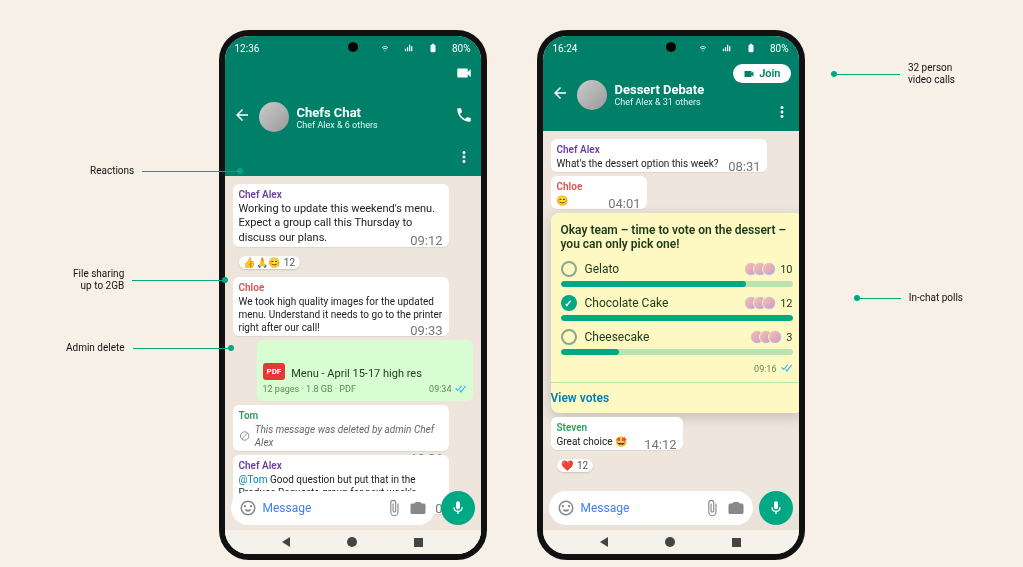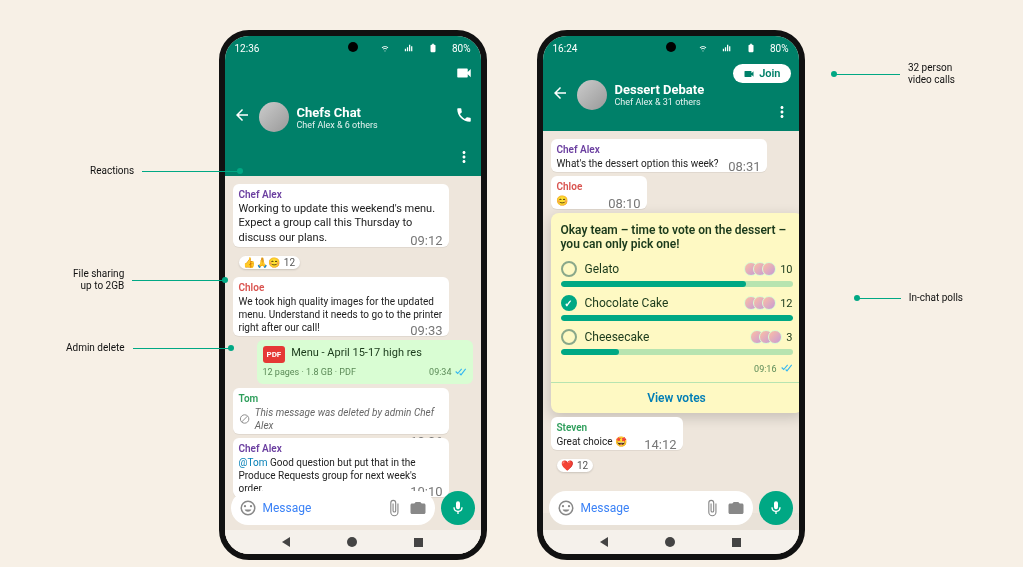--- a/index.html
+++ b/index.html
@@ -109,21 +109,21 @@
     margin-left: 6px;
   }
   .file-card {
     background: #d9fdd3;
     border-radius: 6px;
     padding: 6px;
     margin: 4px 0 4px auto;
     width: 90%;
     font-size: 11px;
   }
-  .file-row { display: flex; align-items: flex-start; gap: 6px; }
+  .file-row { display: flex; align-items: flex-end; gap: 6px; margin-top: 17px; }
   .pdf-badge {
     background: #e53935; color: #fff; font-size: 8px; font-weight: 700;
     padding: 4px 4px; border-radius: 3px;
   }
   .file-meta { font-size: 9px; color: #5b8a57; margin-top: 4px; display: flex; justify-content: space-between; }
   .file-time { display: flex; align-items: center; gap: 3px; }
   .checks svg { width: 12px; height: 9px; }
   .deleted {
     display: flex; align-items: center; gap: 5px;
     font-style: italic; color: #666; font-size: 10px;
@@ -146,21 +146,21 @@
   .radio.sel { border-color: #00a884; background: #00a884; display: flex; align-items: center; justify-content: center; }
   .radio.sel::after { content: "✓"; color: #fff; font-size: 10px; font-weight: 700; }
   .poll-opt-label { flex: 1; color: #1b3a1b; }
   .poll-voters { display: flex; align-items: center; gap: 4px; }
   .voter-avs { display: flex; }
   .voter-avs span { width: 14px; height: 14px; border-radius: 50%; background: linear-gradient(135deg,#ffbfa3,#c49bd6); border: 1px solid #d9fdd3; margin-left: -5px; }
   .poll-count { font-size: 11px; color: #1b3a1b; }
   .poll-bar { height: 6px; background: #b7e4b0; border-radius: 3px; margin-top: 4px; overflow: hidden; }
   .poll-fill { height: 100%; background: #00a884; border-radius: 3px; }
   .poll-time { font-size: 9px; color: #5b8a57; text-align: right; margin-top: 4px; display: flex; justify-content: flex-end; gap: 4px; align-items: center; }
-  .view-votes { text-align: center; color: #027eb5; font-weight: 600; border-top: 1px solid #b7e4b0; margin: 8px -10px -10px -10px; padding: 8px 0; font-size: 12px; }
+  .view-votes { color: #027eb5; font-weight: 600; border-top: 1px solid #b7e4b0; margin: 8px -10px -10px -10px; padding: 8px 0; font-size: 12px; }
   .input-bar {
     position: absolute;
     bottom: 24px;
     left: 0; right: 0;
     padding: 5px 6px;
     display: flex;
     align-items: center;
     gap: 6px;
     background: transparent;
   }
@@ -395,21 +395,21 @@
     <div class="chat">
       <div class="msg small">
         <div class="sender" style="color:#6b3fa0">Chef Alex</div>
         <span class="body">What's the dessert option this week?</span>
         <span class="time">08:31</span>
       </div>
 
       <div class="msg small" style="max-width:40%">
         <div class="sender" style="color:#d9534f">Chloe</div>
         <span class="body">😊</span>
-        <span class="time">08:10</span>
+        <span class="time">04:01</span>
       </div>
 
       <div class="poll">
         <div class="poll-q">Okay team – time to vote on the dessert – you can only pick one!</div>
 
         <div class="poll-opt">
           <div class="poll-opt-row">
             <span class="radio"></span>
             <span class="poll-opt-label">Gelato</span>
             <span class="poll-voters">

